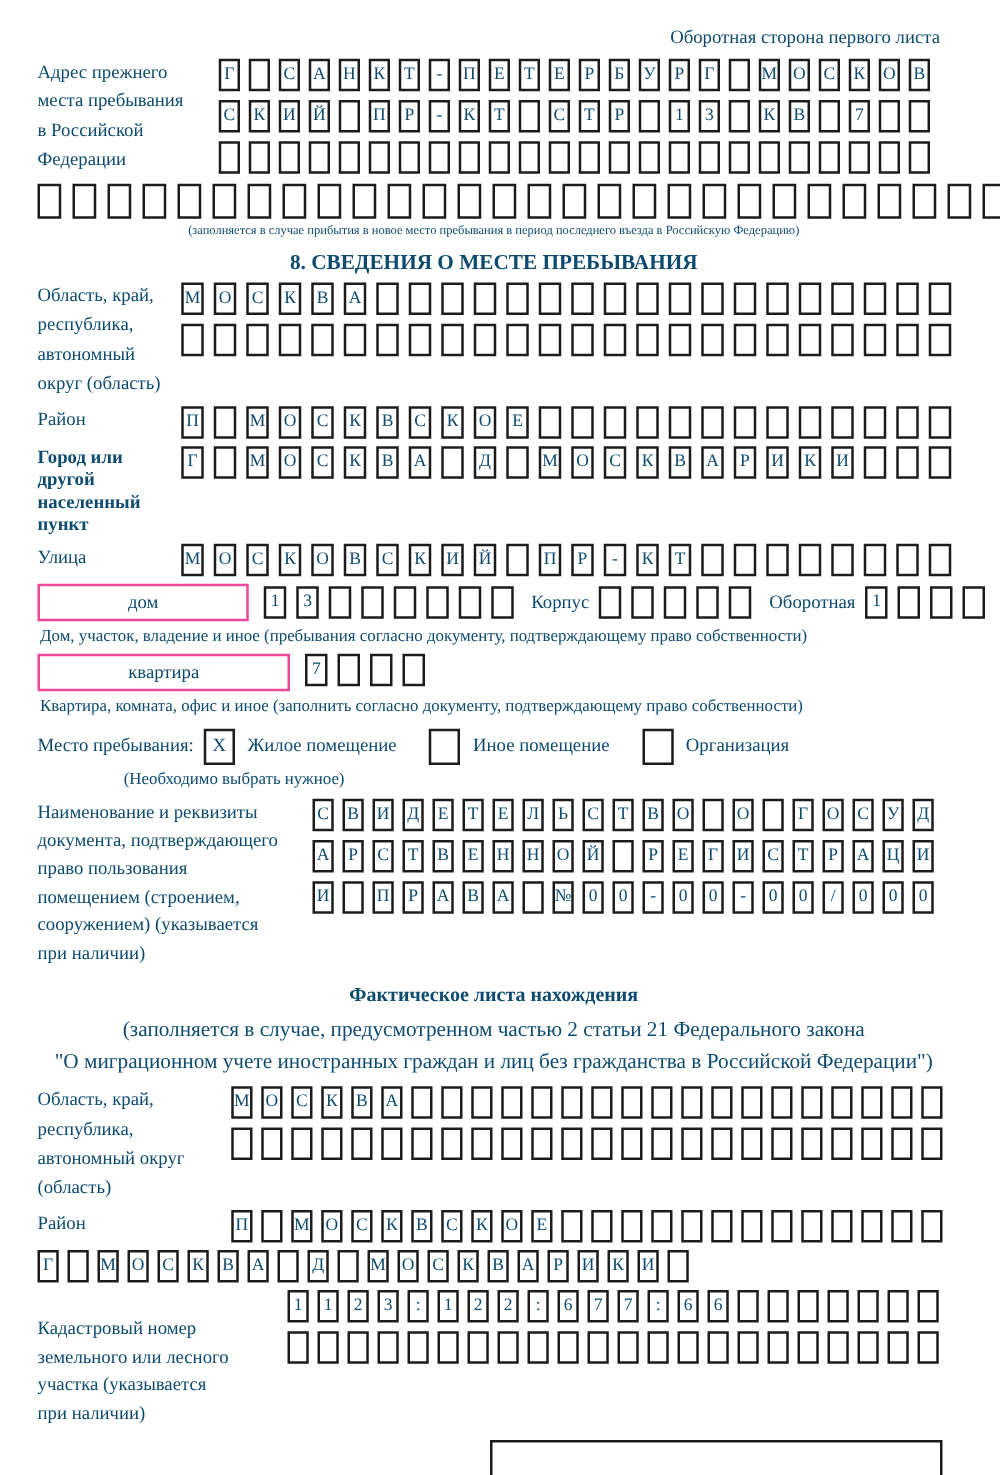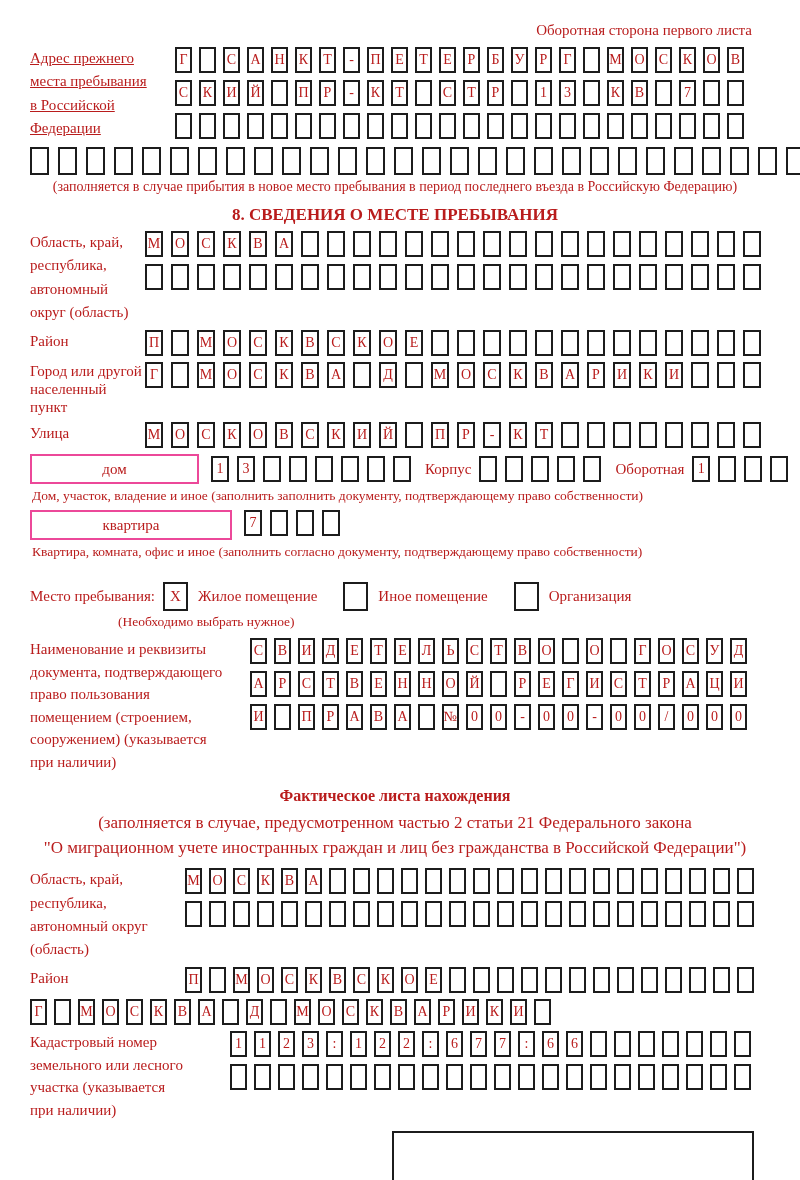--- a/index.html
+++ b/index.html
@@ -1,60 +1,60 @@
 <!DOCTYPE html>
 <html><head>
 <meta charset="utf-8">
 <style>
   html,body{margin:0;padding:0;background:#fff;}
   .page{
     width:800px;height:1180px;box-sizing:border-box;position:relative;
-    background:#fff;color:#b91c1c;overflow:hidden;
+    background:#fff;color:#0c4a6e;overflow:hidden;
     font-family:"Liberation Serif","DejaVu Serif",serif;
     padding:12px 40px 10px 30px;
   }
   .hdr-right{text-align:right;font-size:15px;padding-right:8px;margin-top:10px;}
 
   .frow{display:flex;align-items:flex-start;margin-top:6px;}
   .flabel{font-size:15px;line-height:1.55;flex:0 0 auto;}
-  .w140{width:145px;text-decoration:underline;} .w115{width:115px;} .w150{width:155px;} .w196{width:200px;} .w215{width:220px;}
+  .w140{width:145px;} .w115{width:115px;} .w150{width:155px;} .w196{width:200px;} .w215{width:220px;}
 
   .cellcol{display:flex;flex-direction:column;gap:7px;}
   .cellrow{display:flex;gap:7px;}
   .cellrow.p26{gap:8px;}
   .cell{
     width:13px;height:22px;border:2px solid #1c1c1c;flex:0 0 auto;
     display:flex;align-items:center;justify-content:center;
     font-size:14px;line-height:1;background:#fff;
   }
   .p26 .cell{width:14px;}
   .fullrow{margin-top:7px;}
   .fullrow .cellrow{gap:9px;}
   .fullrow .cell{width:15px;height:24px;}
 
-  .note{font-size:14px;text-align:center;margin-top:4px;}
+  .note{font-size:10px;text-align:center;margin-top:4px;}
   .note-left{font-size:13.5px;margin-top:4px;margin-left:2px;}
   .h2{font-size:17px;font-weight:bold;text-align:center;margin-top:10px;}
   .h3{font-size:16px;font-weight:bold;text-align:center;margin-top:14px;}
   .centernote{font-size:17px;text-align:center;margin-top:6px;line-height:1.45;}
 
   .named-box{
     border:2px solid #ec4899;height:26px;display:flex;align-items:center;justify-content:center;
     font-size:15px;flex:0 0 auto;background:#fff;
   }
   .dom-box{width:165px;} .kv-box{width:198px;}
   .inline-label{font-size:15px;line-height:26px;margin:0 8px 0 14px;}
 
-  .mesto-row{display:flex;align-items:center;margin-top:22px;font-size:15px;}
+  .mesto-row{display:flex;align-items:center;margin-top:10px;font-size:15px;}
   .checkbox{
     width:21px;height:25px;border:2px solid #1c1c1c;display:flex;align-items:center;
     justify-content:center;font-size:15px;flex:0 0 auto;background:#fff;
   }
   .mesto-row .opt-label{margin:0 26px 0 10px;}
-  .mesto-note{font-size:13.5px;margin-left:88px;margin-top:3px;}
+  .mesto-note{font-size:13.5px;margin-left:69px;margin-top:3px;}
 
   .stamp-wrap{margin-top:10px;}
   .stamp-box{width:358px;height:173px;border:2px solid #1c1c1c;margin-left:362px;background:#fff;} .gap8{margin-top:8px;}
 </style>
 </head>
 <body>
 
 <div class="page">
 
   <div class="hdr-right">Оборотная сторона первого листа</div>
@@ -260,21 +260,21 @@
         <span class="cell"></span>
         <span class="cell"></span>
         <span class="cell"></span>
         <span class="cell"></span>
         <span class="cell"></span>
         <span class="cell"></span>
       </div>
   </div>
 
   <div class="frow">
-    <div class="flabel w115" style="line-height:1.2;">Город или другой<br>населенный пункт</div>
+    <div class="flabel w115" style="line-height:1.2;font-weight:bold;">Город или другой<br>населенный пункт</div>
     <div class="cellrow p26">
         <span class="cell">Г</span>
         <span class="cell"></span>
         <span class="cell">М</span>
         <span class="cell">О</span>
         <span class="cell">С</span>
         <span class="cell">К</span>
         <span class="cell">В</span>
         <span class="cell">А</span>
         <span class="cell"></span>
@@ -349,21 +349,21 @@
         <span class="cell"></span>
       </div>
     <div class="inline-label">Оборотная</div>
     <div class="cellrow p26">
         <span class="cell">1</span>
         <span class="cell"></span>
         <span class="cell"></span>
         <span class="cell"></span>
       </div>
   </div>
-  <div class="note-left">Дом, участок, владение и иное (заполнить заполнить документу, подтверждающему право собственности)</div>
+  <div class="note-left">Дом, участок, владение и иное (пребывания согласно документу, подтверждающему право собственности)</div>
 
   <div class="frow" style="">
     <div class="named-box kv-box">
         <span>квартира</span>
       </div>
     <div class="cellrow p26" style="margin-left:12px;">
         <span class="cell">7</span>
         <span class="cell"></span>
         <span class="cell"></span>
         <span class="cell"></span>
@@ -575,21 +575,21 @@
         <span class="cell">А</span>
         <span class="cell">Р</span>
         <span class="cell">И</span>
         <span class="cell">К</span>
         <span class="cell">И</span>
         <span class="cell"></span>
       </div>
   </div>
 
   <div class="frow">
-    <div class="flabel w196" style="line-height:1.5;">Кадастровый номер<br>земельного или лесного<br>участка (указывается<br>при наличии)</div>
+    <div class="flabel w196" style="line-height:1.5;margin-top:20px;">Кадастровый номер<br>земельного или лесного<br>участка (указывается<br>при наличии)</div>
     <div class="cellcol">
       <div class="cellrow">
           <span class="cell">1</span>
           <span class="cell">1</span>
           <span class="cell">2</span>
           <span class="cell">3</span>
           <span class="cell">:</span>
           <span class="cell">1</span>
           <span class="cell">2</span>
           <span class="cell">2</span>

